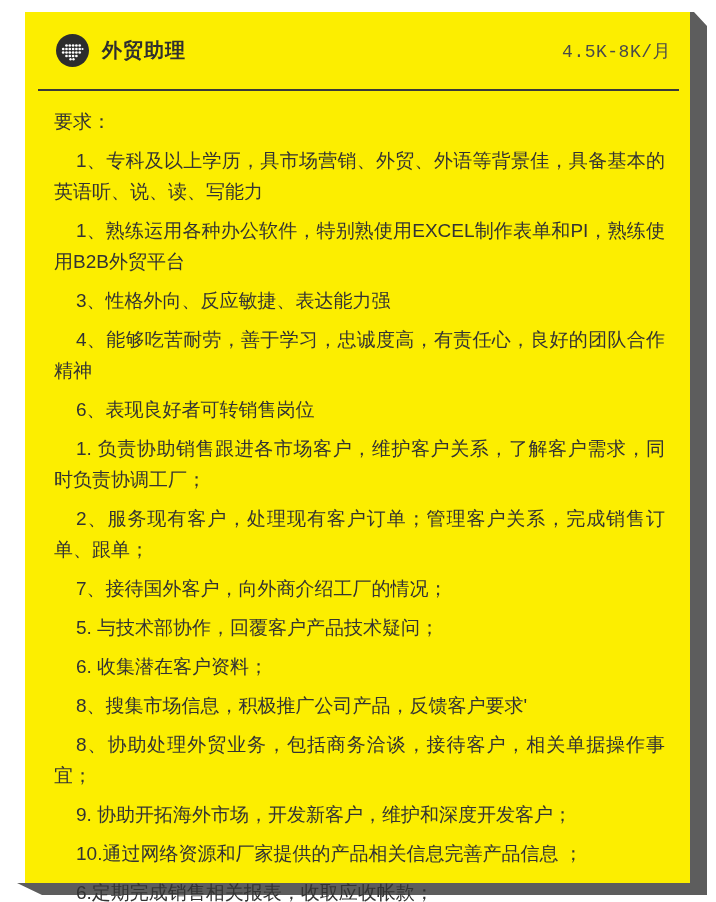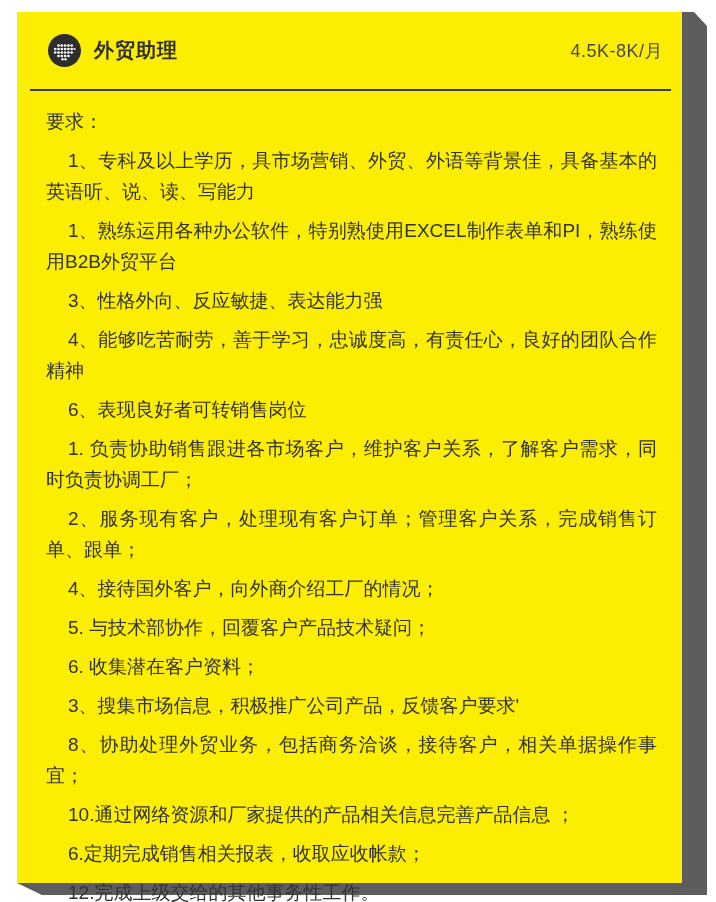--- a/index.html
+++ b/index.html
@@ -22,21 +22,21 @@
     width: 716px; height: 902px;
     background: #5d5d5d;
     clip-path: polygon(
       682px 12px, 694px 12px, 707px 26px,
       707px 895px, 42px 895px, 17px 883px,
       682px 883px
     );
   }
   .card {
     position: absolute;
-    left: 17px;
+    left: 25px;
     top: 12px;
     width: 665px;
     height: 871px;
     background: #fcee00;
     box-sizing: border-box;
     padding: 22px 17px 0 21px;
   }
   .card-header {
     display: flex;
     align-items: center;
@@ -55,20 +55,21 @@
     font-weight: bold;
     color: #2f2f2f;
     letter-spacing: 1px;
     flex: 1 1 auto;
   }
   .salary {
     font-size: 18px;
     color: #4a4a4a;
     letter-spacing: 0.5px;
     white-space: nowrap;
+    font-family: Liberation Mono, monospace;
   }
   .divider {
     height: 0;
     border: none;
     border-top: 2px solid #3a3a3a;
     margin: 22px 0 0 0;
     margin-left: -8px;
     margin-right: -6px;
   }
   .job-details {
@@ -135,24 +136,25 @@
 
     <div class="job-details" id="job-body" style="color: rgb(51, 51, 51);">
         <p class="sec-label">要求：</p>
         <p class="job-item">1、专科及以上学历，具市场营销、外贸、外语等背景佳，具备基本的英语听、说、读、写能力</p>
         <p class="job-item">1、熟练运用各种办公软件，特别熟使用EXCEL制作表单和PI，熟练使用B2B外贸平台</p>
         <p class="job-item">3、性格外向、反应敏捷、表达能力强</p>
         <p class="job-item">4、能够吃苦耐劳，善于学习，忠诚度高，有责任心，良好的团队合作精神</p>
         <p class="job-item">6、表现良好者可转销售岗位</p>
         <p class="job-item">1. 负责协助销售跟进各市场客户，维护客户关系，了解客户需求，同时负责协调工厂；</p>
         <p class="job-item">2、服务现有客户，处理现有客户订单；管理客户关系，完成销售订单、跟单；</p>
-        <p class="job-item">4、接待国外客户，向外商介绍工厂的情况；</p>
+        <p class="job-item">7、接待国外客户，向外商介绍工厂的情况；</p>
         <p class="job-item">5. 与技术部协作，回覆客户产品技术疑问；</p>
         <p class="job-item">6. 收集潜在客户资料；</p>
-        <p class="job-item">3、搜集市场信息，积极推广公司产品，反馈客户要求'</p>
+        <p class="job-item">8、搜集市场信息，积极推广公司产品，反馈客户要求'</p>
         <p class="job-item">8、协助处理外贸业务，包括商务洽谈，接待客户，相关单据操作事宜；</p>
+        <p class="job-item">9. 协助开拓海外市场，开发新客户，维护和深度开发客户；</p>
         <p class="job-item">10.通过网络资源和厂家提供的产品相关信息完善产品信息 ；</p>
         <p class="job-item">6.定期完成销售相关报表，收取应收帐款；</p>
         <p class="job-item">12.完成上级交给的其他事务性工作。</p>
       </div>
 
   </div>
 </div>
 
 </body></html>

